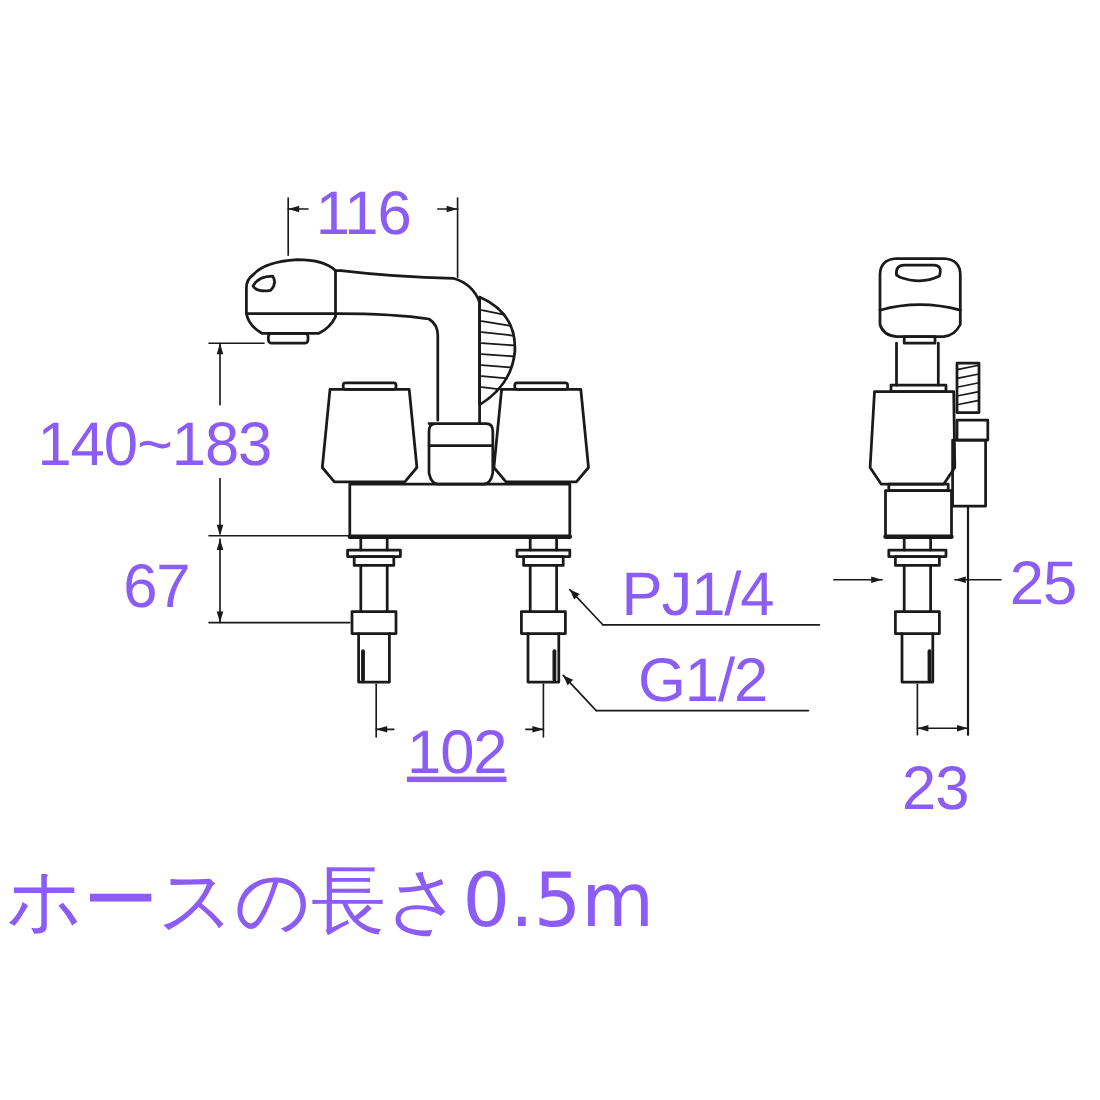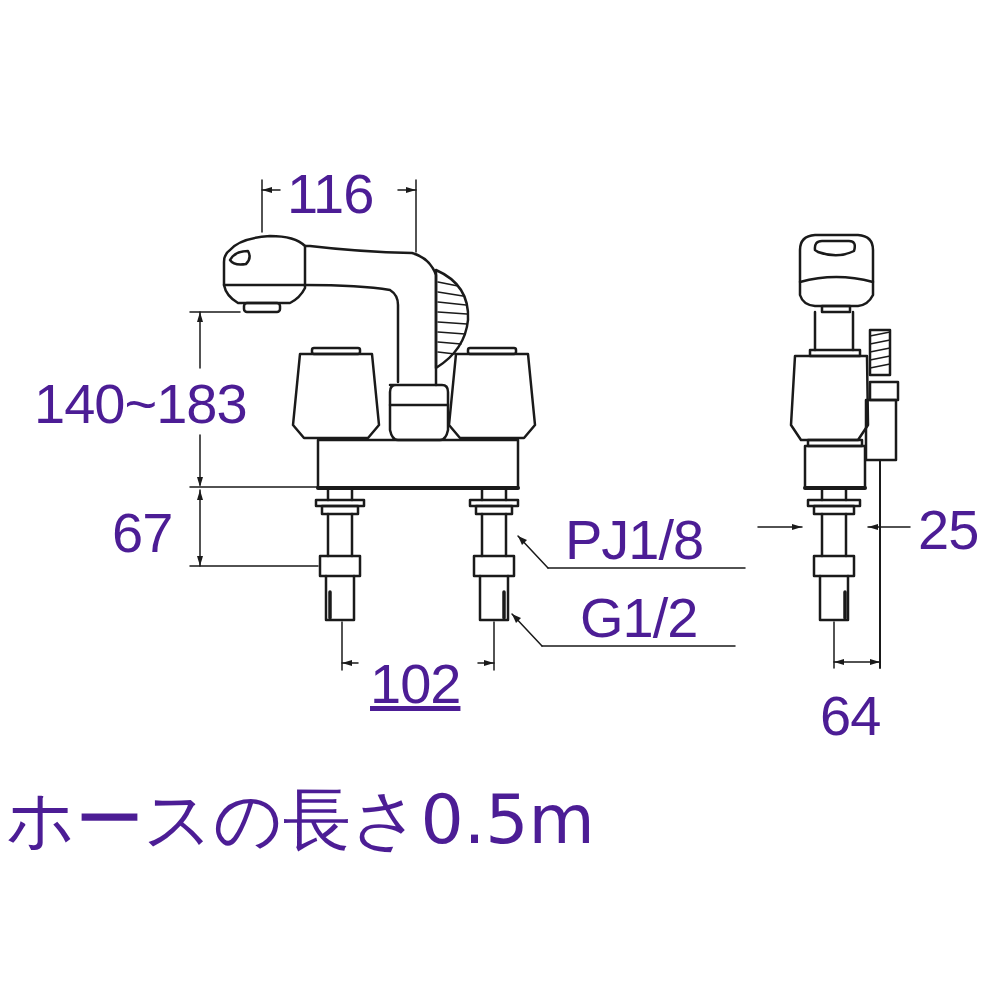--- a/index.html
+++ b/index.html
@@ -1,18 +1,18 @@
 <!DOCTYPE html>
 <html><head>
 <meta charset="utf-8">
 <style>
   html, body { margin:0; padding:0; background:#ffffff; }
   .canvas { position:relative; width:1000px; height:1000px; background:#fff; overflow:hidden; }
   svg { position:absolute; left:0; top:0; }
-  .lbl { position:absolute; font-family:"Liberation Sans","DejaVu Sans",sans-serif; color:#4c1d95; line-height:1; white-space:nowrap; }
+  .lbl { position:absolute; font-family:"Liberation Sans","DejaVu Sans",sans-serif; color:#8b5cf6; line-height:1; white-space:nowrap; }
   .dim { font-size:56px; letter-spacing:-1px; }
   .note { font-size:68px; font-family:"DejaVu Sans","Liberation Sans",sans-serif; }
 </style>
 </head>
 <body>
 
 <div class="canvas">
   <svg width="1000" height="1000" viewBox="0 0 1000 1000" fill="none" stroke="#1a1a1a" stroke-width="2.5" stroke-linejoin="round" stroke-linecap="round">
 
     <g>
@@ -156,18 +156,18 @@
       <polygon points="868,527 878,524 878,530"></polygon>
       <polygon points="834,662 844,659 844,665"></polygon>
       <polygon points="880,662 870,659 870,665"></polygon>
     </g>
   </svg>
 
   <span class="lbl dim" style="left:287px;top:166px;">116</span>
   <span class="lbl dim" style="left:34px;top:376px;">140~183</span>
   <span class="lbl dim" style="left:112px;top:505px;">67</span>
   <span class="lbl dim" style="left:370px;top:656px;text-decoration:underline;">102</span>
-  <span class="lbl dim" style="left:565px;top:512px;">PJ1/8</span>
+  <span class="lbl dim" style="left:565px;top:512px;">PJ1/4</span>
   <span class="lbl dim" style="left:580px;top:590px;">G1/2</span>
   <span class="lbl dim" style="left:918px;top:502px;">25</span>
-  <span class="lbl dim" style="left:820px;top:688px;">64</span>
+  <span class="lbl dim" style="left:820px;top:688px;">23</span>
   <span class="lbl note" style="left:6px;top:786px;">ホースの長さ0.5m</span>
 </div>
 
 </body></html>

